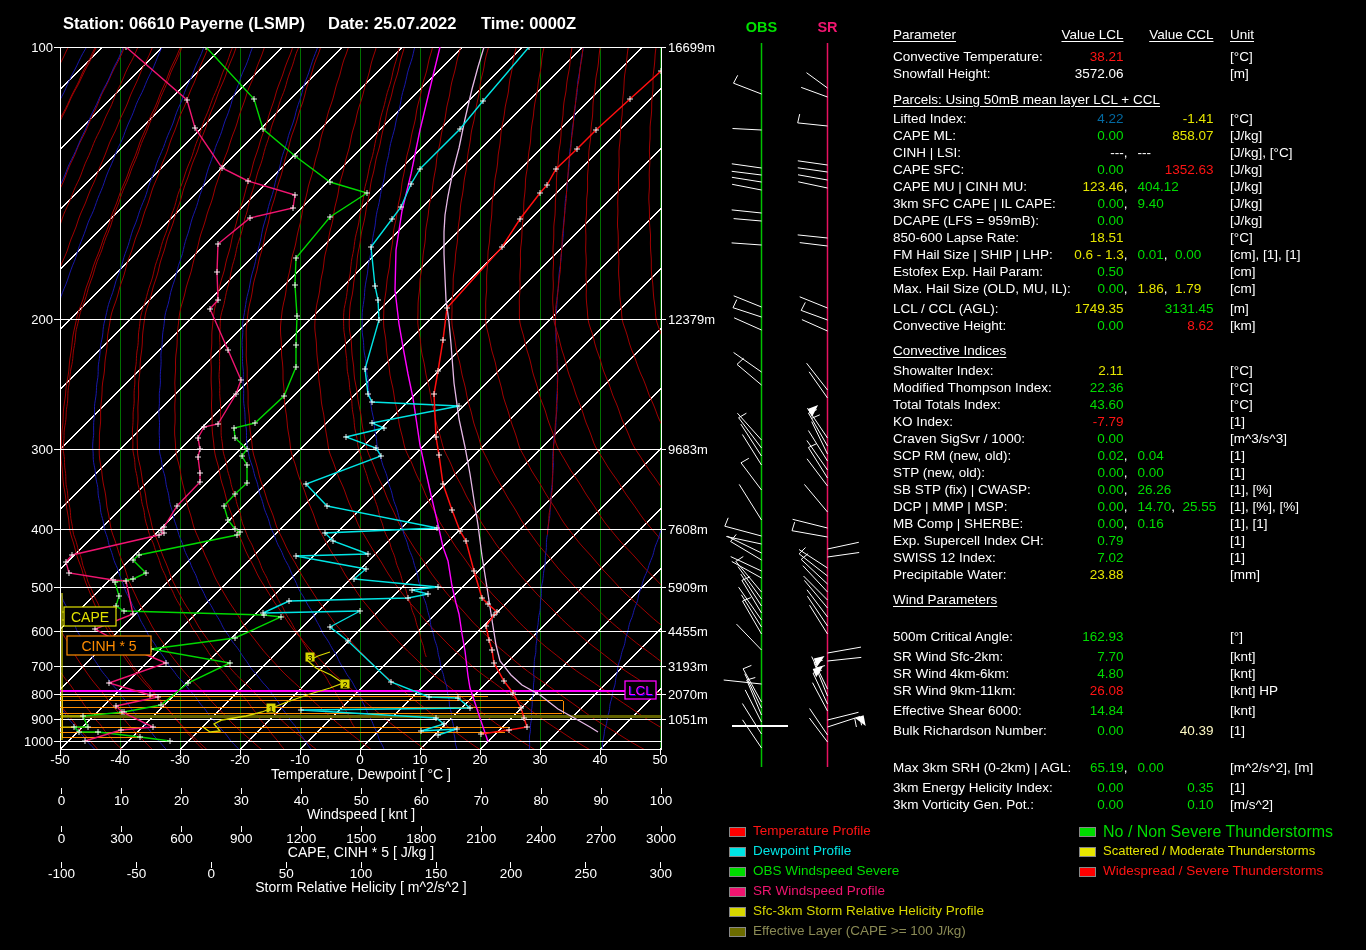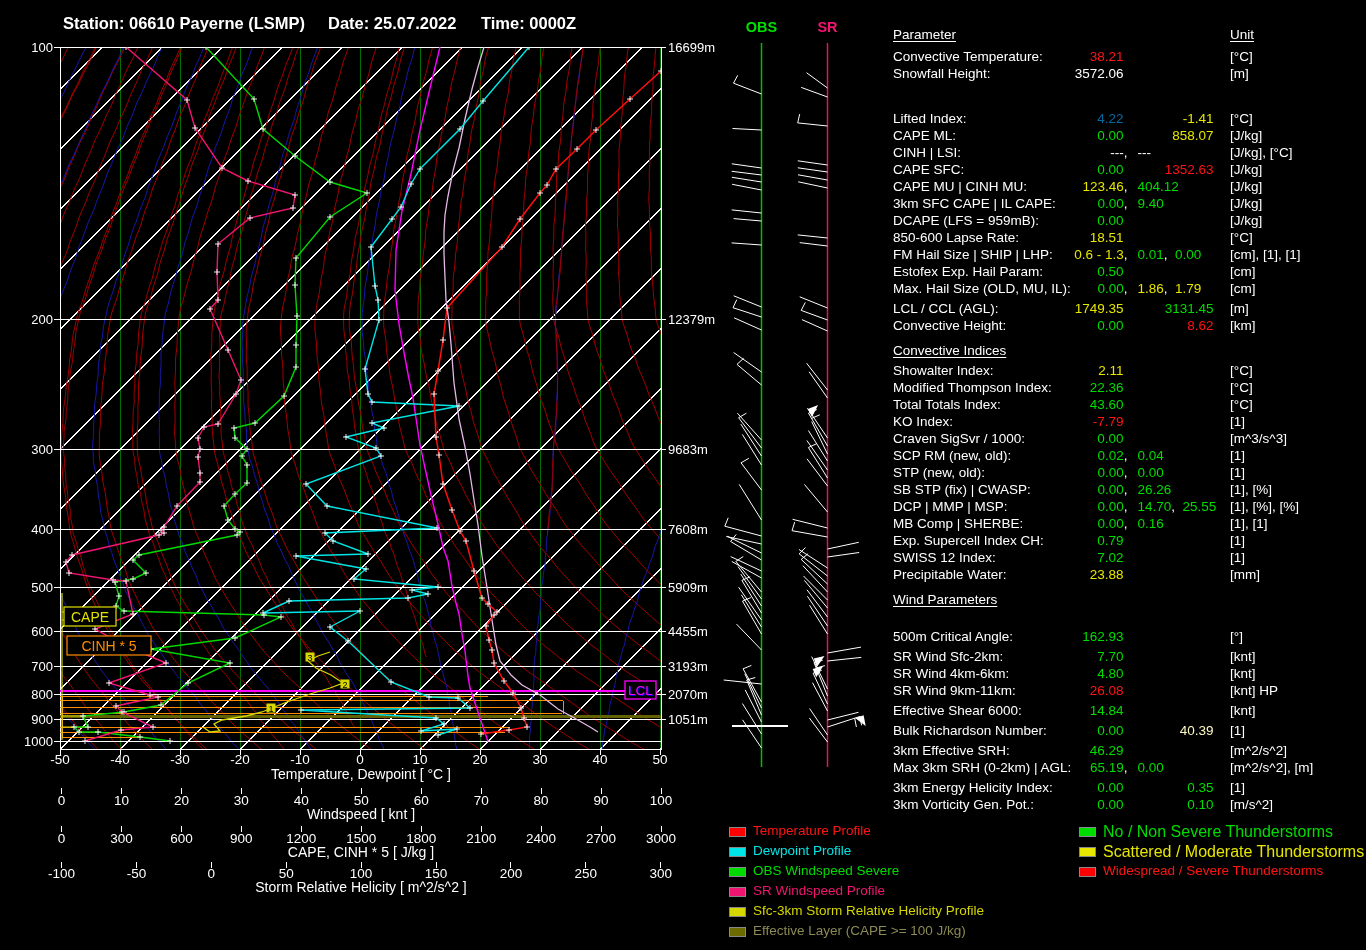--- a/index.html
+++ b/index.html
@@ -146,20 +146,23 @@
 <div class="tr" style="top:49px">
       <span class="lb">Convective Temperature:</span>
       <span class="v1s" style="color:#ff1414">38.21</span>
       <span class="un">[°C]</span>
     </div>
 <div class="tr" style="top:66px">
       <span class="lb">Snowfall Height:</span>
       <span class="v1s" style="color:#fff">3572.06</span>
       <span class="un">[m]</span>
     </div>
+<div class="tr" style="top:92px">
+      <span class="lb"><u>Parcels: Using 50mB mean layer LCL + CCL</u></span>
+    </div>
 <div class="tr" style="top:111px">
       <span class="lb">Lifted Index:</span>
       <span class="v1s" style="color:#0369a1">4.22</span>
       <span class="vc" style="color:#e6e600">-1.41</span>
       <span class="un">[°C]</span>
     </div>
 <div class="tr" style="top:128px">
       <span class="lb">CAPE ML:</span>
       <span class="v1s" style="color:#00dc00">0.00</span>
       <span class="vc" style="color:#e6e600">858.07</span>
@@ -328,53 +331,52 @@
       <span class="lb">Effective Shear 6000:</span>
       <span class="v1s" style="color:#00dc00">14.84</span>
       <span class="un">[knt]</span>
     </div>
 <div class="tr" style="top:723px">
       <span class="lb">Bulk Richardson Number:</span>
       <span class="v1s" style="color:#00dc00">0.00</span>
       <span class="vc" style="color:#fef9c3">40.39</span>
       <span class="un">[1]</span>
     </div>
-<div class="tr" style="top:743px">
-      <span class="lb">3km Effective SRH:</span>
-      <span class="v1s" style="color:#00dc00">46.29</span>
-      <span class="un">[m^2/s^2]</span>
-    </div>
 <div class="tr" style="top:760px">
       <span class="lb">Max 3km SRH (0-2km) | AGL:</span>
       <span class="v1m" style="color:#00dc00">65.19<span style="color:#fff">,</span></span>
       <span class="v2" style="color:#00dc00">0.00</span>
       <span class="un">[m^2/s^2], [m]</span>
     </div>
 <div class="tr" style="top:780px">
       <span class="lb">3km Energy Helicity Index:</span>
       <span class="v1s" style="color:#00dc00">0.00</span>
       <span class="vc" style="color:#00dc00">0.35</span>
       <span class="un">[1]</span>
     </div>
 <div class="tr" style="top:797px">
       <span class="lb">3km Vorticity Gen. Pot.:</span>
       <span class="v1s" style="color:#00dc00">0.00</span>
       <span class="vc" style="color:#00dc00">0.10</span>
       <span class="un">[m/s^2]</span>
+    </div>
+<div class="tr" style="top:27px">
+      <span class="v1s" style="color:#fff"><u>Value LCL</u></span>
+      <span class="vc" style="color:#fff"><u>Value CCL</u></span>
     </div>
 <div style="position:absolute;left:729px;top:827px;width:15px;height:8px;background:#ff0000;border:1px solid #888"></div>
     <div style="position:absolute;left:753px;top:823px;color:#ff1414;font-size:13.5px">Temperature Profile</div>
 <div style="position:absolute;left:729px;top:847px;width:15px;height:8px;background:#00e5e5;border:1px solid #888"></div>
     <div style="position:absolute;left:753px;top:843px;color:#00e5e5;font-size:13.5px">Dewpoint Profile</div>
 <div style="position:absolute;left:729px;top:867px;width:15px;height:8px;background:#00dc00;border:1px solid #888"></div>
     <div style="position:absolute;left:753px;top:863px;color:#00dc00;font-size:13.5px">OBS Windspeed Severe</div>
 <div style="position:absolute;left:729px;top:887px;width:15px;height:8px;background:#f01570;border:1px solid #888"></div>
     <div style="position:absolute;left:753px;top:883px;color:#f01570;font-size:13.5px">SR Windspeed Profile</div>
 <div style="position:absolute;left:729px;top:907px;width:15px;height:8px;background:#d6d600;border:1px solid #888"></div>
     <div style="position:absolute;left:753px;top:903px;color:#d6d600;font-size:13.5px">Sfc-3km Storm Relative Helicity Profile</div>
 <div style="position:absolute;left:729px;top:927px;width:15px;height:8px;background:#6b6b00;border:1px solid #888"></div>
     <div style="position:absolute;left:753px;top:923px;color:#8a8a55;font-size:13.5px">Effective Layer (CAPE &gt;= 100 J/kg)</div>
 <div style="position:absolute;left:1079px;top:827px;width:15px;height:8px;background:#00dc00;border:1px solid #888"></div>
     <div style="position:absolute;left:1103px;top:823px;color:#00dc00;font-size:16px">No / Non Severe Thunderstorms</div>
 <div style="position:absolute;left:1079px;top:847px;width:15px;height:8px;background:#e6e600;border:1px solid #888"></div>
-    <div style="position:absolute;left:1103px;top:843px;color:#e6e600;font-size:16px">Scattered / Moderate Thunderstorms</div>
+    <div style="position:absolute;left:1103px;top:843px;color:#e6e600;font-size:13px">Scattered / Moderate Thunderstorms</div>
 <div style="position:absolute;left:1079px;top:867px;width:15px;height:8px;background:#ff0000;border:1px solid #888"></div>
     <div style="position:absolute;left:1103px;top:863px;color:#ff1414;font-size:13.5px">Widespread / Severe Thunderstorms</div>
 </div>
 </body></html>

